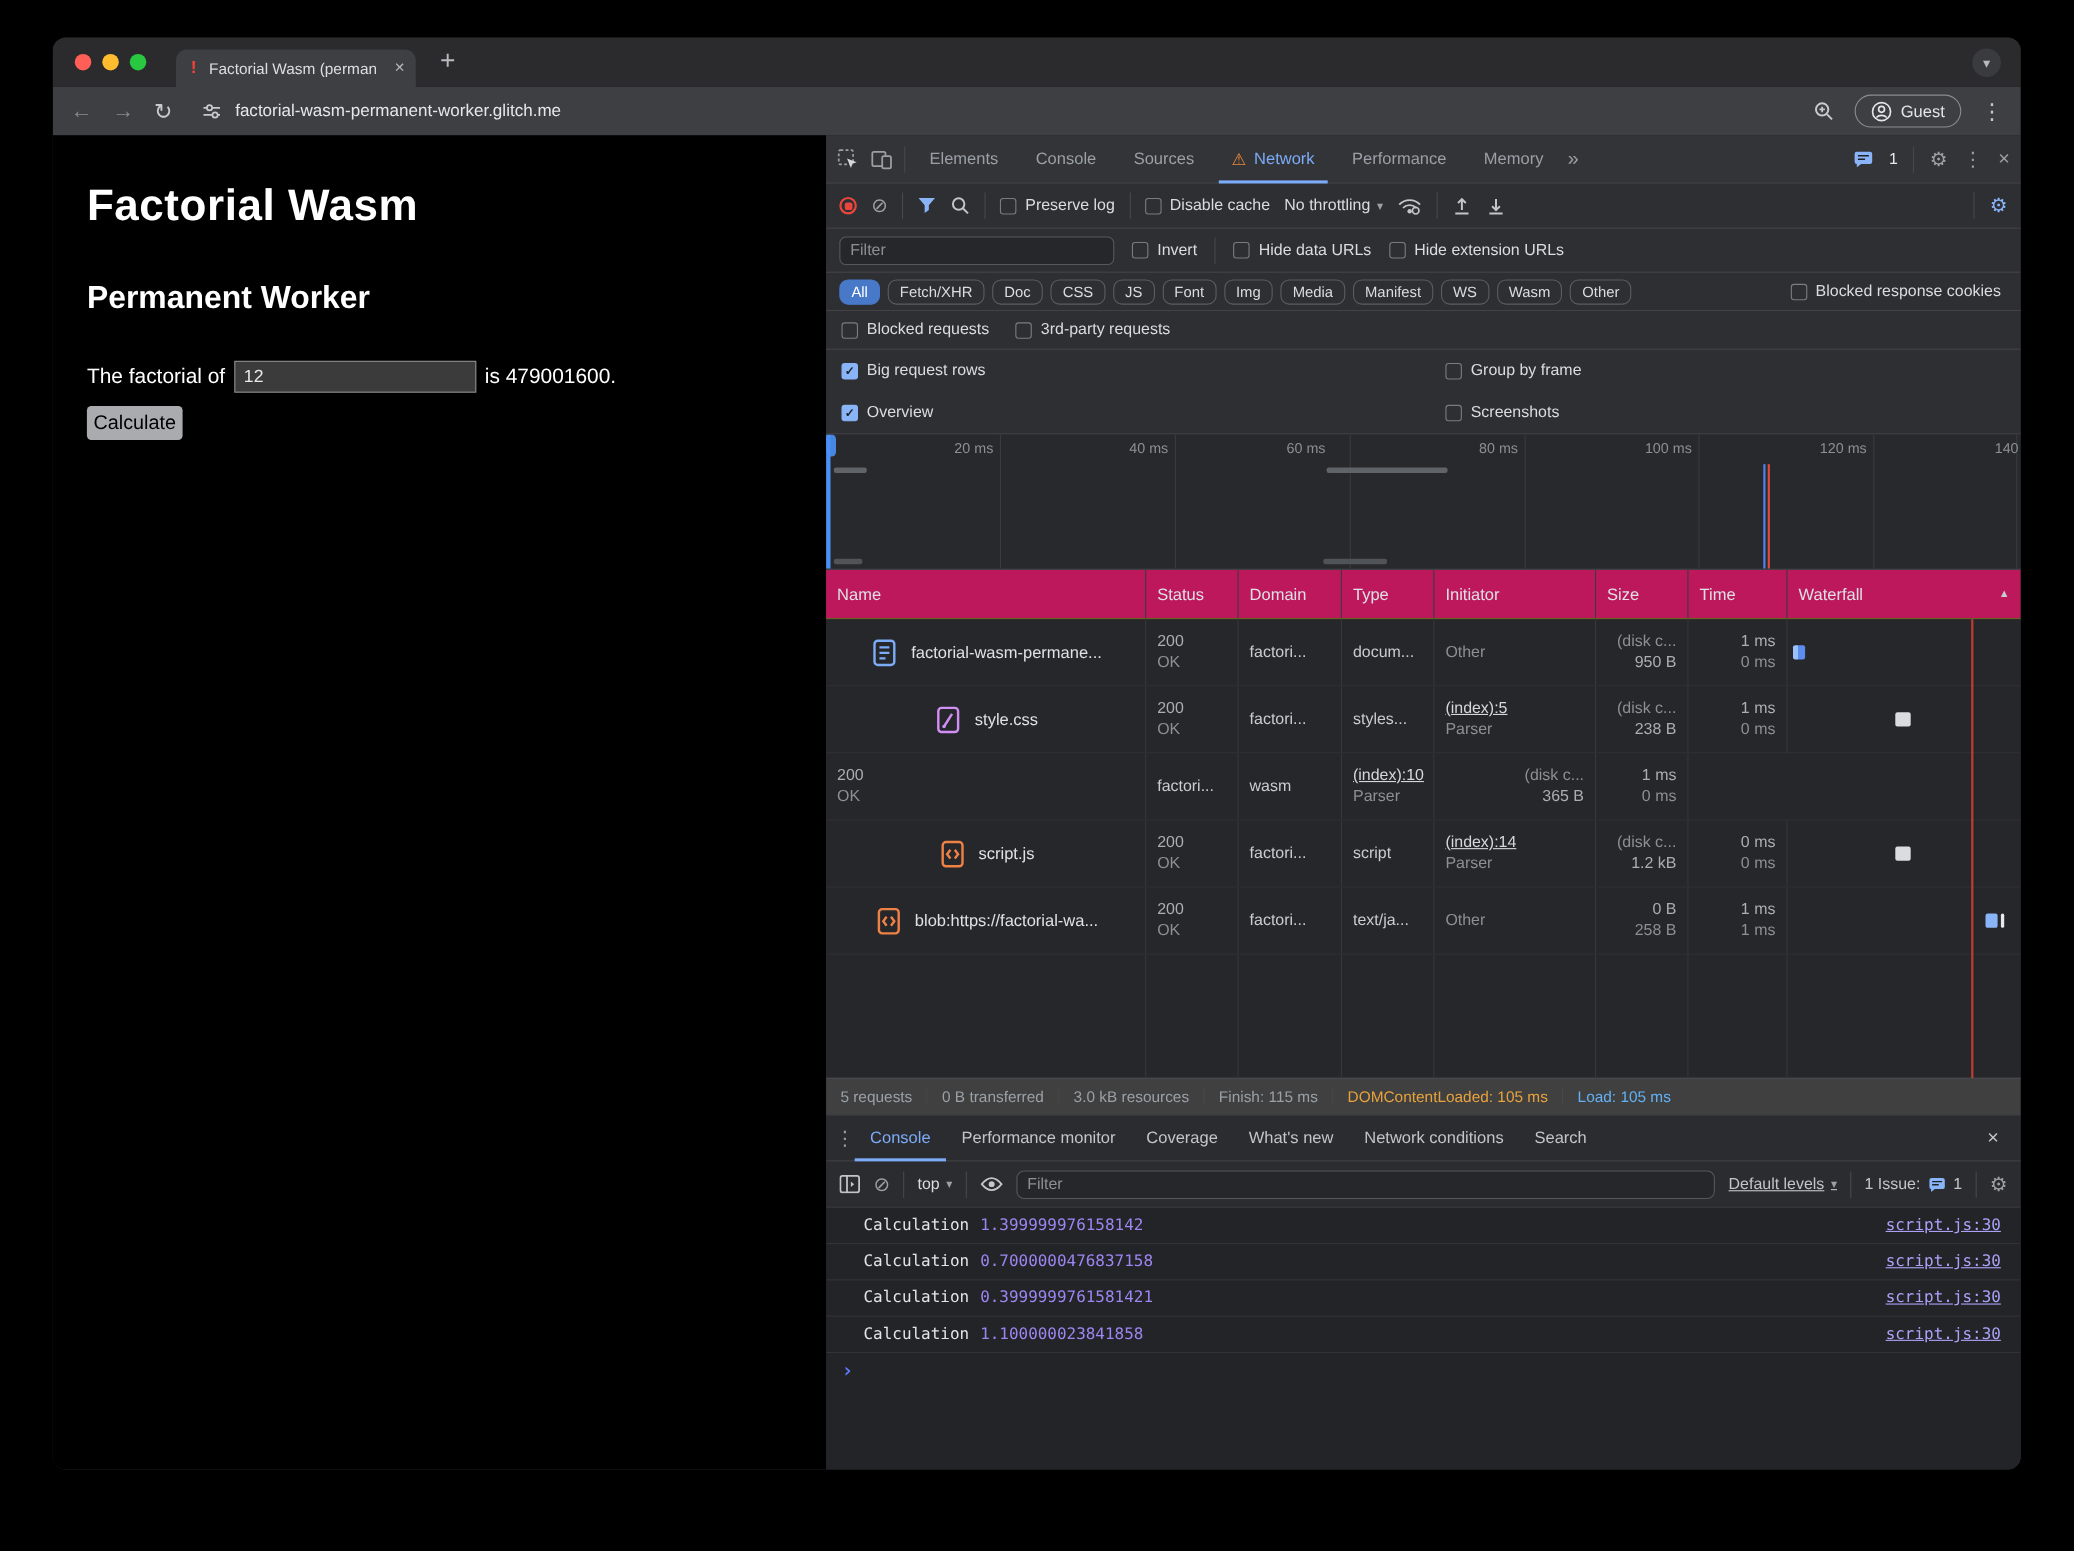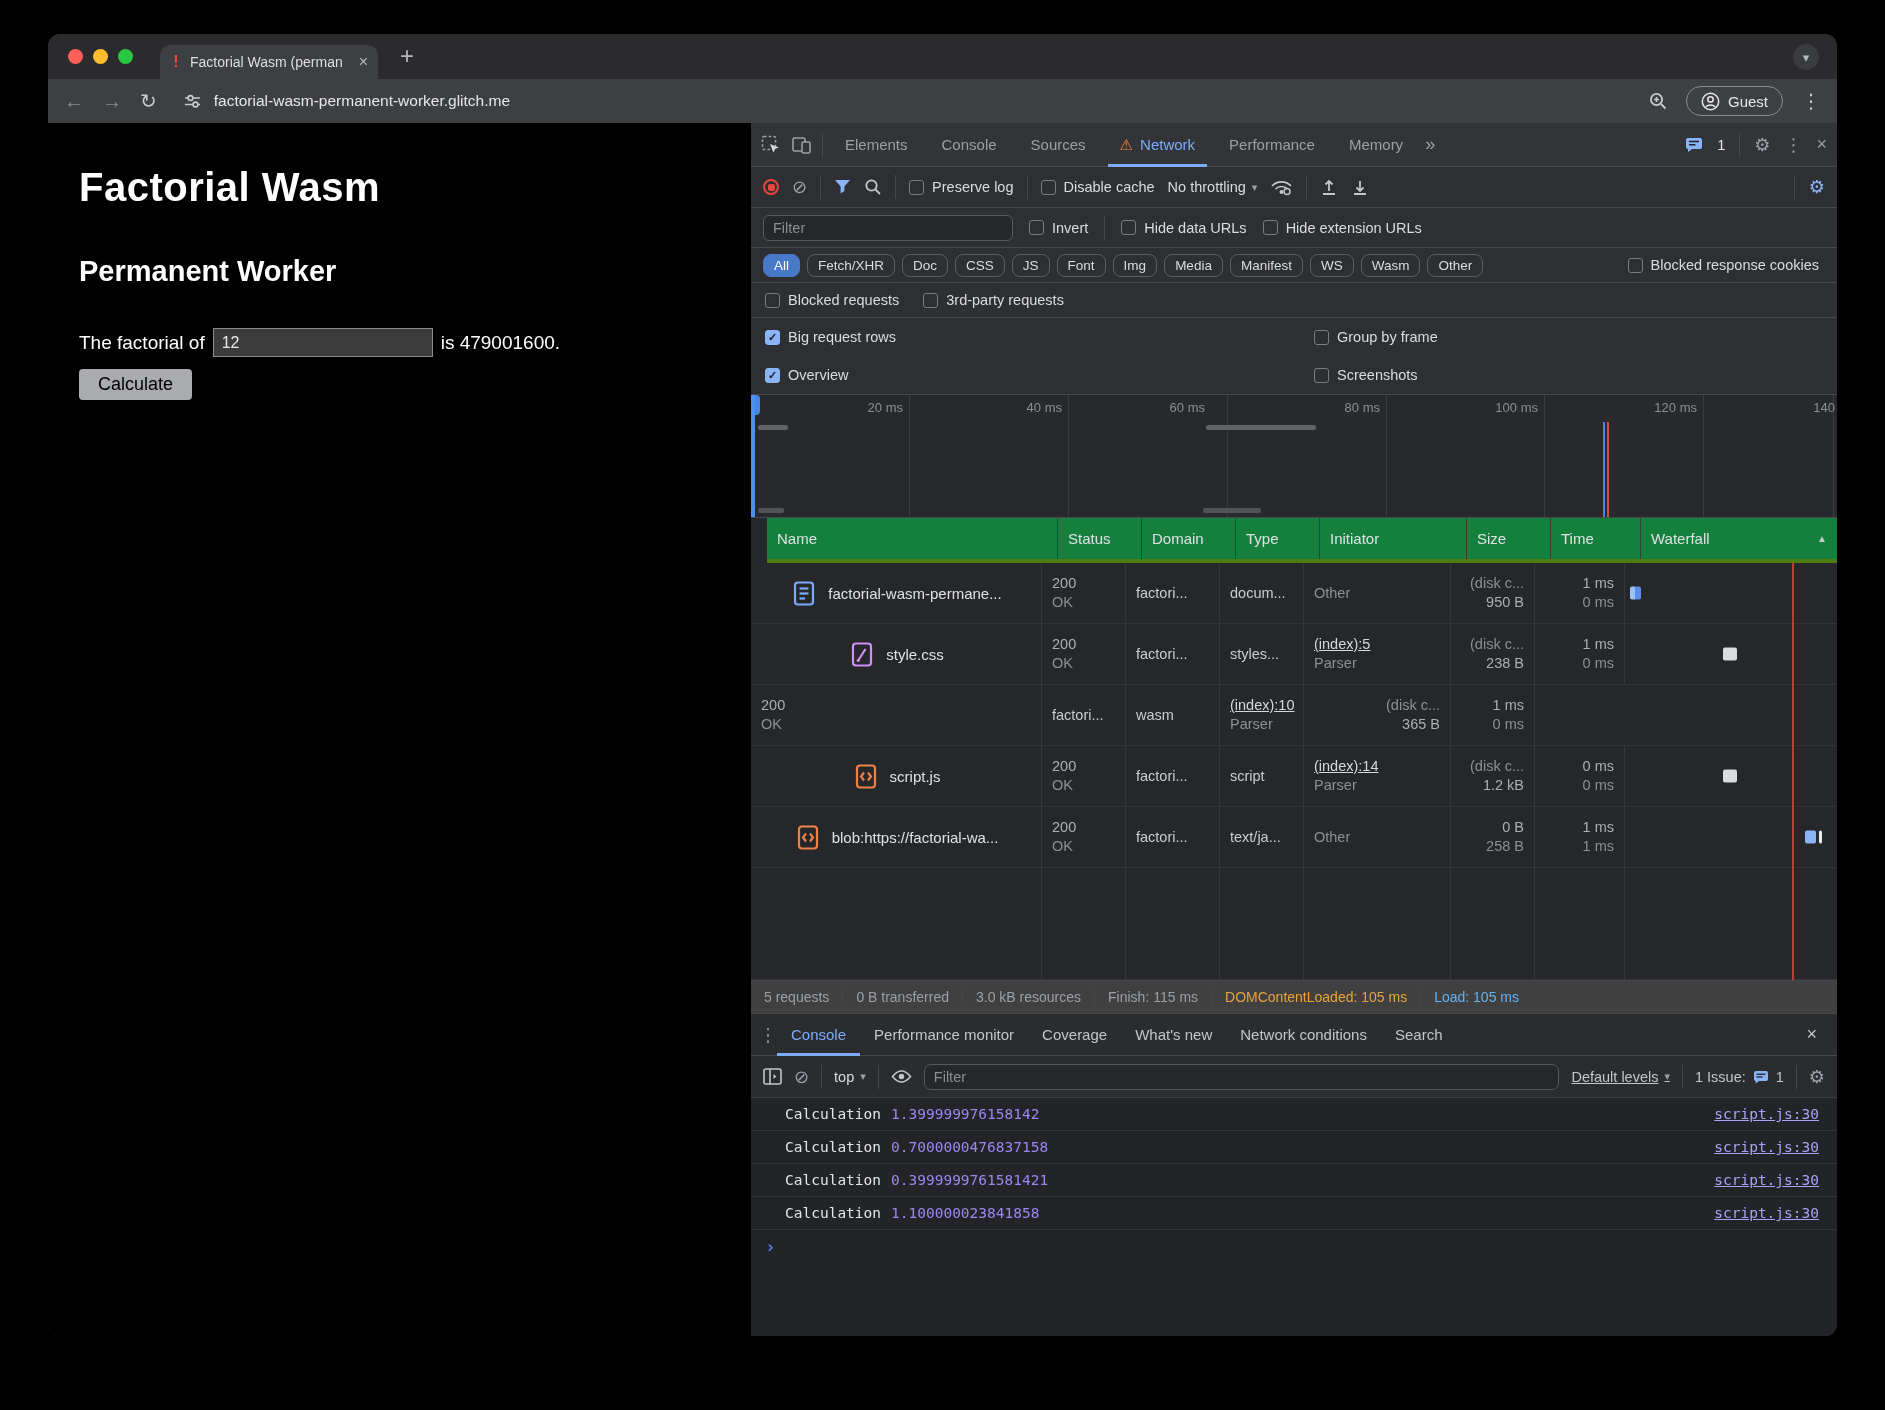--- a/index.html
+++ b/index.html
@@ -27,21 +27,21 @@
   .guest { display:flex; align-items:center; gap:8px; border:1.5px solid #8A8D91; border-radius:16px; height:30px; padding:0 14px; color:#E4E5E7; font-size:15px; }
   .ico { display:inline-flex; align-items:center; justify-content:center; }
 
   
   .content { flex:1; display:flex; min-height:0; }
   .page { width:703px; background:#000; padding:42px 0 0 31px; color:#FFF; flex:none; }
   .page h1 { font-size:40px; font-weight:bold; letter-spacing:.5px; }
   .page h2 { font-size:29px; font-weight:bold; margin-top:45px; }
   .fact-line { margin-top:40px; font-size:19px; display:flex; align-items:center; gap:8px; }
   .fact-input { width:220px; height:29px; background:#3B3B3B; border:1px solid #8A8A8A; color:#E8E8E8; font-size:16px; padding:0 8px; font-family:"Liberation Sans",sans-serif; }
-  .calc-btn { margin-top:12px; background:#A9ABAE; color:#000; border:none; border-radius:4px; padding:5px 19px; font-size:18px; font-family:"Liberation Sans",sans-serif; }
+  .calc-btn { margin-top:12px; background:#A9ABAE; color:#000; border:none; border-radius:4px; padding:5px 6px; font-size:18px; font-family:"Liberation Sans",sans-serif; }
 
   
   .devtools { flex:1; background:#26272A; color:#DFE1E5; font-size:14.5px; display:flex; flex-direction:column; min-width:0; }
   .sep { width:1px; height:24px; background:#47484C; flex:none; }
 
   .dt-tabbar { height:44px; background:#333438; border-bottom:1px solid #47484C; display:flex; align-items:center; padding:0 10px; gap:10px; flex:none; }
   .dt-tab { padding:0 12px; height:44px; display:flex; align-items:center; gap:7px; color:#9AA0A6; font-size:15px; }
   .dt-tab.active { color:#7CACF8; border-bottom:3px solid #7CACF8; padding-top:3px; }
   .warn { color:#ED8936; font-size:15px; }
   .dt-right { margin-left:auto; display:flex; align-items:center; gap:14px; }
@@ -75,21 +75,21 @@
   .overview { position:relative; height:123px; background:#28292C; border-bottom:1px solid #47484C; overflow:hidden; flex:none; }
   .gridline { position:absolute; top:0; bottom:0; width:1px; background:#3A3B3E; }
   .rlabel { position:absolute; top:5px; width:150px; text-align:right; color:#8C8F93; font-size:13px; }
   .ov-handle { position:absolute; left:0; top:0; bottom:0; width:4px; background:#4A90F5; }
   .ov-grip { position:absolute; left:0; top:0; width:9px; height:20px; border-radius:4px; background:#4A90F5; opacity:.9; }
   .ov-bar { position:absolute; height:5px; border-radius:2px; background:#606367; }
   .ov-line { position:absolute; top:27px; bottom:0; width:2px; }
 
   
   .grid { display:grid; grid-template-columns:291px 84px 94px 84px 147px 84px 90px 1fr; }
-  .thead { height:45px; background:#15803d; border-bottom:4px solid #4d7c0f; flex:none;margin-left:16px; }
+  .thead { height:45px; background:#be185d; border-bottom:1px solid #4d7c0f; flex:none; }
   .thead .cell { display:flex; align-items:center; padding:0 10px; font-size:15px; color:#DFE1E5; border-right:1px solid #3A3B3F; white-space:nowrap; }
   .thead .cell:last-child { border-right:none; justify-content:space-between; }
   .sort { font-size:10px; color:#C7CACE; }
   .tbody { position:relative; flex:none; }
   .nrow { height:61px; background:#26272B; border-bottom:1px solid #323337; }
   .nrow .cell { border-right:1px solid #36373B; display:flex; flex-direction:column; justify-content:center; padding:0 10px; font-size:14.5px; color:#C9CCD0; overflow:hidden; white-space:nowrap; }
   .nrow .cell:last-child { border-right:none; }
   .namec { flex-direction:row !important; align-items:center; gap:12px; padding-left:12px !important; color:#DFE1E5 !important; font-size:15px !important; }
   .l1 { color:#ABAFB4; line-height:19px; }
   .l2 { color:#8C8F93; line-height:19px; }

